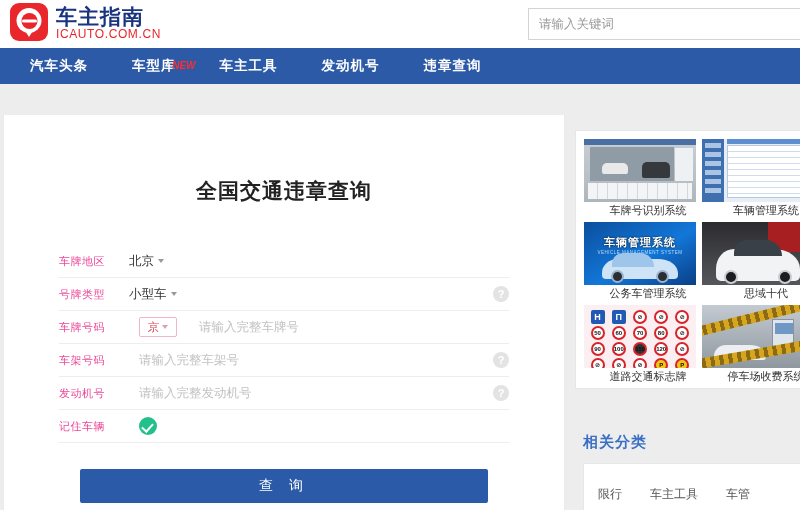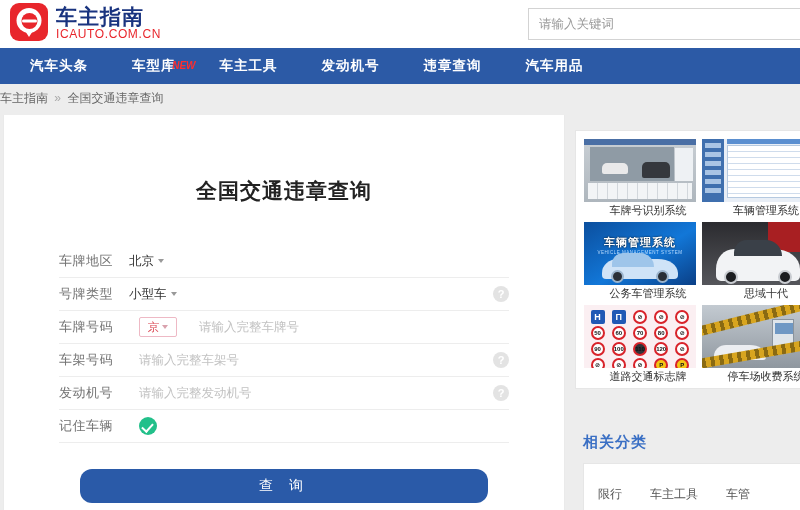--- a/index.html
+++ b/index.html
@@ -107,21 +107,21 @@
     margin: 40px 55px 0 55px;
   }
   .form-row {
     position: relative;
     display: flex; align-items: center;
     height: 33px;
     border-bottom: 1px solid #ededed;
   }
   .form-label {
     width: 70px; flex: none;
-    font-size: 13px; color: #737373; letter-spacing: 0.5px;
+    font-size: 11px; color: #ec4899; letter-spacing: 0.5px;
   }
   .form-value {
     font-size: 12.5px; color: #333; display: flex; align-items: center;
     margin-left: 0;
   }
   .caret {
     display: inline-block; margin-left: 4px;
     width: 0; height: 0;
     border-left: 3.5px solid transparent;
     border-right: 3.5px solid transparent;
@@ -160,21 +160,21 @@
     content: ""; position: absolute;
     left: 5px; top: 4px;
     width: 5px; height: 9px;
     border: solid #fff; border-width: 0 2px 2px 0;
     transform: rotate(42deg);
   }
   .submit-btn {
     display: block;
     margin: 26px auto 0 auto;
     width: 408px; height: 34px;
-    background: #2a5aa8; border: none; border-radius: 12px;
+    background: #2a5aa8; border: none; border-radius: 2px;
     color: #ffffff; font-size: 14px; letter-spacing: 6px;
     font-family: "Liberation Sans", "DejaVu Sans", sans-serif;
     cursor: pointer;
   }
 
   
   .sidebar { position: absolute; left: 575px; top: 115px; width: 225px; }
   .promo-card {
     position: absolute; left: 0; top: 15px;
     width: 232px; background: #ffffff;
@@ -275,29 +275,23 @@
     </div>
   </div>
 
   <div class="nav">
     <div class="nav-inner">
       <div class="nav-item"><span>汽车头条</span></div>
       <div class="nav-item"><span>车型库</span><span class="nav-badge">NEW</span></div>
       <div class="nav-item"><span>车主工具</span></div>
       <div class="nav-item"><span>发动机号</span></div>
       <div class="nav-item"><span>违章查询</span></div>
-      <div class="nav-item"><span>汽车用品</span></div>
     </div>
   </div>
 
-  <div class="breadcrumb">
-    <span>车主指南</span>
-    <span class="sep">»</span>
-    <span>全国交通违章查询</span>
-  </div>
 
   <div class="main-card">
     <div class="form-title">全国交通违章查询</div>
 
     <div class="form">
 
       <div class="form-row">
         <div class="form-label">车牌地区</div>
         <div class="form-value">
           <span>北京</span>

